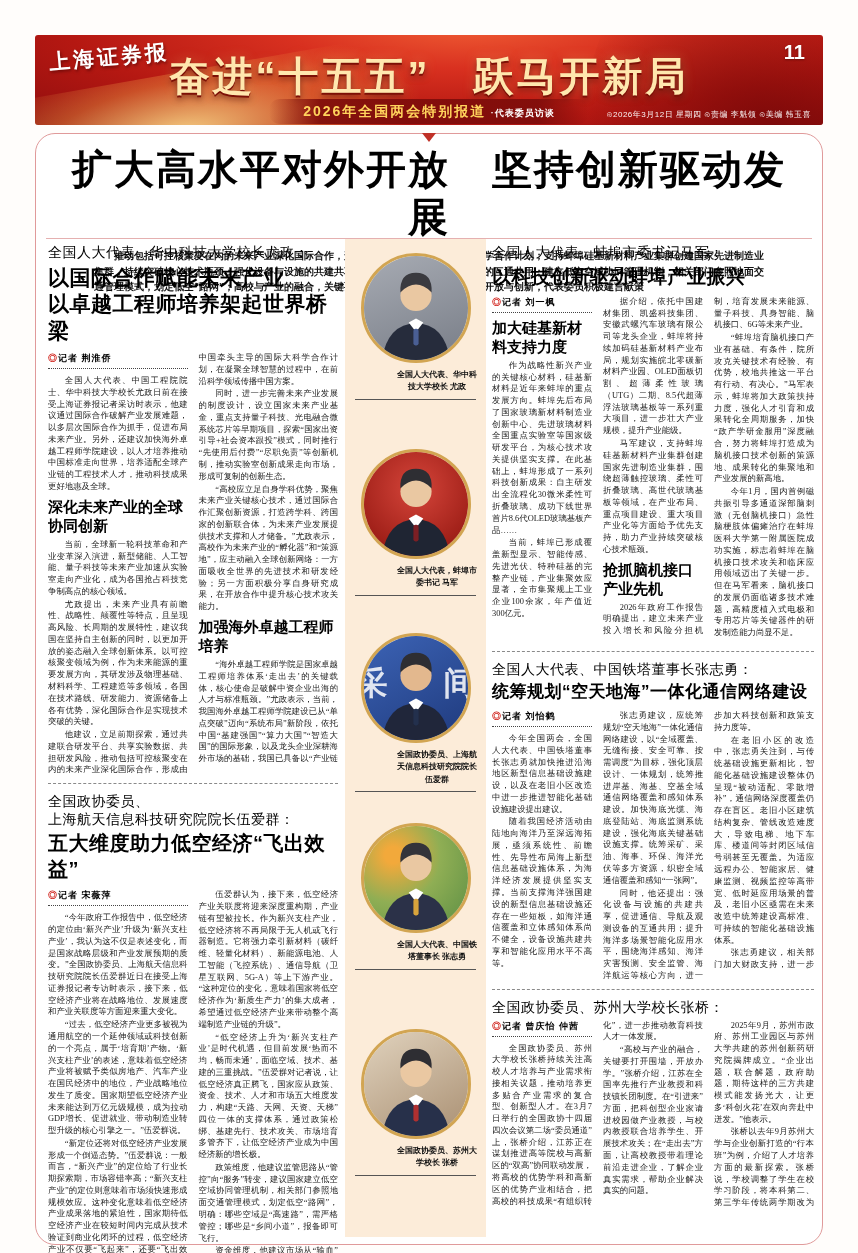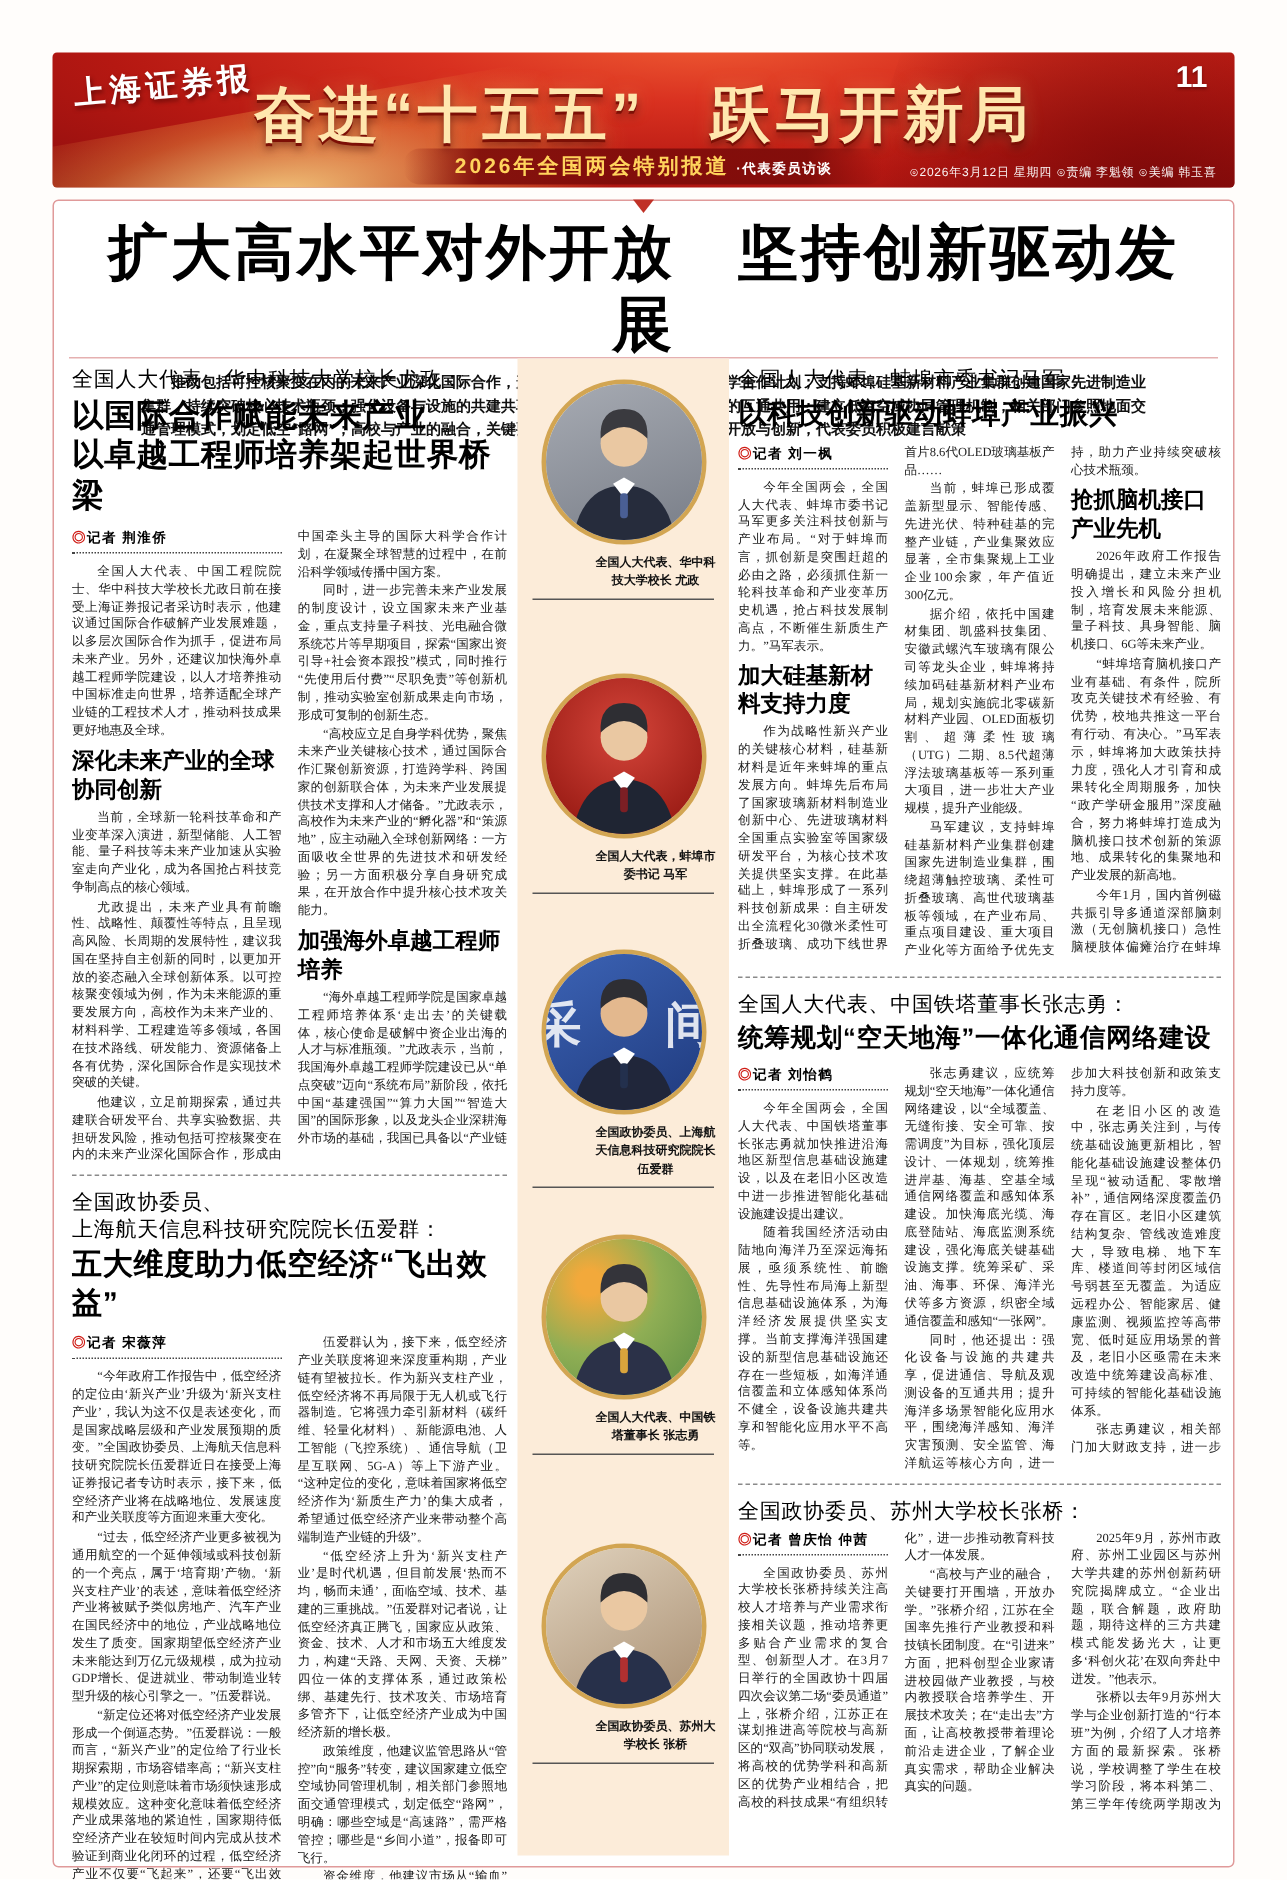--- a/index.html
+++ b/index.html
@@ -21,21 +21,21 @@
   .banner-title{position:absolute;z-index:3;left:0;right:0;top:14px;text-align:center;font-size:40px;font-weight:900;
     letter-spacing:3px;color:#ffe7ae;text-shadow:0 2px 0 #7d1006,0 4px 6px rgba(60,0,0,.55),0 0 12px rgba(255,210,120,.35);}
   .banner-subwrap{position:absolute;z-index:3;left:0;right:0;top:64px;text-align:center;}
   .banner-subband{display:inline-block;padding:3px 34px;border-radius:11px;
     background:linear-gradient(90deg, rgba(125,12,10,0) 0%, rgba(125,12,10,.9) 16%, rgba(125,12,10,.9) 84%, rgba(125,12,10,0) 100%);}
   .banner-sub{color:#ffd35c;font-size:14px;font-weight:800;letter-spacing:2px;}
   .banner-subtag{color:#fff;font-size:9px;font-weight:700;letter-spacing:1px;}
   .date-line{position:absolute;z-index:4;right:12px;bottom:5px;color:rgba(255,255,255,.95);font-size:8px;letter-spacing:.5px;}
 
   
-  .content-box{position:absolute;left:35px;top:133px;width:786px;height:1110px;border:1px solid #e09a9a;border-radius:4px;background:#fff;}
+  .content-box{position:absolute;left:35px;top:133px;width:786px;height:1110px;border:1px solid #e09a9a;border-radius:20px;background:#fff;}
   .top-marker{position:absolute;top:-1px;left:50%;transform:translateX(-50%);width:0;height:0;
     border-left:7px solid transparent;border-right:7px solid transparent;border-top:9px solid #c03127;}
   .main-headline{margin:11px 20px 0;text-align:center;font-size:40px;line-height:1.2;font-weight:900;letter-spacing:2px;color:#000;}
   .lead-summary{margin:7px 58px 0;font-family:"Liberation Serif",serif;font-size:10px;line-height:1.55;font-weight:700;
     text-align:justify;text-indent:2em;color:#111;}
   .top-rule{position:absolute;top:104px;left:10px;right:10px;height:1px;background:#e5b0b0;}
 
   
   .mid-strip{position:absolute;left:309px;top:105px;width:141px;bottom:7px;background:#fcecd9;}
   .photo-card{position:absolute;left:0;width:141px;margin:0;}
@@ -178,21 +178,21 @@
 
       <article>
         <div class="kicker">全国人大代表、华中科技大学校长尤政：</div>
         <h2 class="art-headline hl-a1" style="white-space:pre-line">以国际合作赋能未来产业
 以卓越工程师培养架起世界桥梁</h2>
         <div class="art-body cols-2 hb-a1">
           <div class="byline">◎记者 荆淮侨</div>
         <p class="para">全国人大代表、中国工程院院士、华中科技大学校长尤政日前在接受上海证券报记者采访时表示，他建议通过国际合作破解产业发展难题，以多层次国际合作为抓手，促进布局未来产业。另外，还建议加快海外卓越工程师学院建设，以人才培养推动中国标准走向世界，培养适配全球产业链的工程技术人才，推动科技成果更好地惠及全球。</p>
             <h4 class="subhead">深化未来产业的全球协同创新</h4>
             <p class="para">当前，全球新一轮科技革命和产业变革深入演进，新型储能、人工智能、量子科技等未来产业加速从实验室走向产业化，成为各国抢占科技竞争制高点的核心领域。</p>
-            <p class="para">尤政提出，未来产业具有前瞻性、战略性、颠覆性等特点，且呈现高风险、长周期的发展特性，建议我国在坚持自主创新的同时，以更加开放的姿态融入全球创新体系。以可控核聚变领域为例，作为未来能源的重要发展方向，高校作为未来产业的、材料科学、工程建造等多领域，各国在技术路线、研发能力、资源储备上各有优势，深化国际合作是实现技术突破的关键。</p>
+            <p class="para">尤政提出，未来产业具有前瞻性、战略性、颠覆性等特点，且呈现高风险、长周期的发展特性，建议我国在坚持自主创新的同时，以更加开放的姿态融入全球创新体系。以可控核聚变领域为例，作为未来能源的重要发展方向，其研发涉及物理基础、材料科学、工程建造等多领域，各国在技术路线、研发能力、资源储备上各有优势，深化国际合作是实现技术突破的关键。</p>
             <p class="para">他建议，立足前期探索，通过共建联合研发平台、共享实验数据、共担研发风险，推动包括可控核聚变在内的未来产业深化国际合作，形成由中国牵头主导的国际大科学合作计划，在凝聚全球智慧的过程中，在前沿科学领域传播中国方案。</p>
             <p class="para">同时，进一步完善未来产业发展的制度设计，设立国家未来产业基金，重点支持量子科技、光电融合微系统芯片等早期项目，探索“国家出资引导+社会资本跟投”模式，同时推行“先使用后付费”“尽职免责”等创新机制，推动实验室创新成果走向市场，形成可复制的创新生态。</p>
             <p class="para">“高校应立足自身学科优势，聚焦未来产业关键核心技术，通过国际合作汇聚创新资源，打造跨学科、跨国家的创新联合体，为未来产业发展提供技术支撑和人才储备。”尤政表示，高校作为未来产业的“孵化器”和“策源地”，应主动融入全球创新网络：一方面吸收全世界的先进技术和研发经验；另一方面积极分享自身研究成果，在开放合作中提升核心技术攻关能力。</p>
             <h4 class="subhead">加强海外卓越工程师培养</h4>
             <p class="para">“海外卓越工程师学院是国家卓越工程师培养体系‘走出去’的关键载体，核心使命是破解中资企业出海的人才与标准瓶颈。”尤政表示，当前，我国海外卓越工程师学院建设已从“单点突破”迈向“系统布局”新阶段，依托中国“基建强国”“算力大国”“智造大国”的国际形象，以及龙头企业深耕海外市场的基础，我国已具备以“产业链—人才链—教育链”三链融合为路径打造具有全球辨识度的海外卓越工程师学院的条件。</p>
           </div>
       </article>
 
       <hr class="dash-sep">
 
@@ -213,21 +213,20 @@
       </article>
     </div>
 
     <div class="right-zone">
 
       <article>
         <div class="kicker">全国人大代表、蚌埠市委书记马军：</div>
         <h2 class="art-headline hl-a3">以科技创新驱动蚌埠产业振兴</h2>
         <div class="art-body cols-3 hb-a3">
           <div class="byline">◎记者 刘一枫</div>
-        <p class="para">今年全国两会，全国人大代表、蚌埠市委书记马军更多关注科技创新与产业布局。“对于蚌埠而言，抓创新是突围赶超的必由之路，必须抓住新一轮科技革命和产业变革历史机遇，抢占科技发展制高点，不断催生新质生产力。”马军表示。</p>
             <h4 class="subhead">加大硅基新材料支持力度</h4>
             <p class="para">作为战略性新兴产业的关键核心材料，硅基新材料是近年来蚌埠的重点发展方向。蚌埠先后布局了国家玻璃新材料制造业创新中心、先进玻璃材料全国重点实验室等国家级研发平台，为核心技术攻关提供坚实支撑。在此基础上，蚌埠形成了一系列科技创新成果：自主研发出全流程化30微米柔性可折叠玻璃、成功下线世界首片8.6代OLED玻璃基板产品……</p>
             <p class="para">当前，蚌埠已形成覆盖新型显示、智能传感、先进光伏、特种硅基的完整产业链，产业集聚效应显著，全市集聚规上工业企业100余家，年产值近300亿元。</p>
             <p class="para">据介绍，依托中国建材集团、凯盛科技集团、安徽武螺汽车玻璃有限公司等龙头企业，蚌埠将持续加码硅基新材料产业布局，规划实施皖北零碳新材料产业园、OLED面板切割、超薄柔性玻璃（UTG）二期、8.5代超薄浮法玻璃基板等一系列重大项目，进一步壮大产业规模，提升产业能级。</p>
             <p class="para">马军建议，支持蚌埠硅基新材料产业集群创建国家先进制造业集群，围绕超薄触控玻璃、柔性可折叠玻璃、高世代玻璃基板等领域，在产业布局、重点项目建设、重大项目产业化等方面给予优先支持，助力产业持续突破核心技术瓶颈。</p>
             <h4 class="subhead">抢抓脑机接口产业先机</h4>
             <p class="para">2026年政府工作报告明确提出，建立未来产业投入增长和风险分担机制，培育发展未来能源、量子科技、具身智能、脑机接口、6G等未来产业。</p>
             <p class="para">“蚌埠培育脑机接口产业有基础、有条件，院所攻克关键技术有经验、有优势，校地共推这一平台有行动、有决心。”马军表示，蚌埠将加大政策扶持力度，强化人才引育和成果转化全周期服务，加快“政产学研金服用”深度融合，努力将蚌埠打造成为脑机接口技术创新的策源地、成果转化的集聚地和产业发展的新高地。</p>
             <p class="para">今年1月，国内首例磁共振引导多通道深部脑刺激（无创脑机接口）急性脑梗肢体偏瘫治疗在蚌埠医科大学第一附属医院成功实施，标志着蚌埠在脑机接口技术攻关和临床应用领域迈出了关键一步。但在马军看来，脑机接口的发展仍面临诸多技术难题，高精度植入式电极和专用芯片等关键器件的研发制造能力尚显不足。</p>
           </div>

